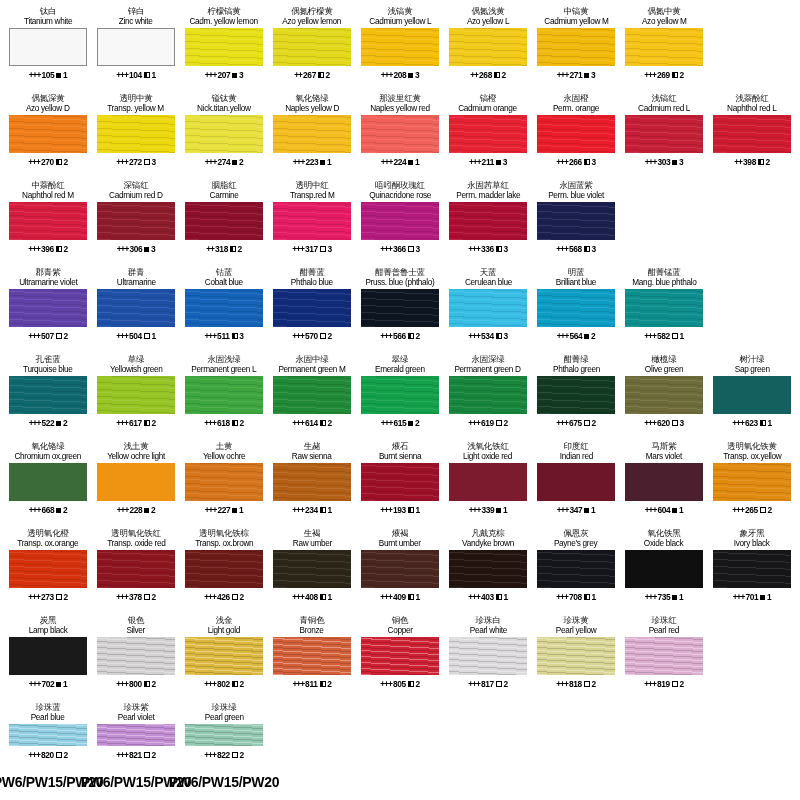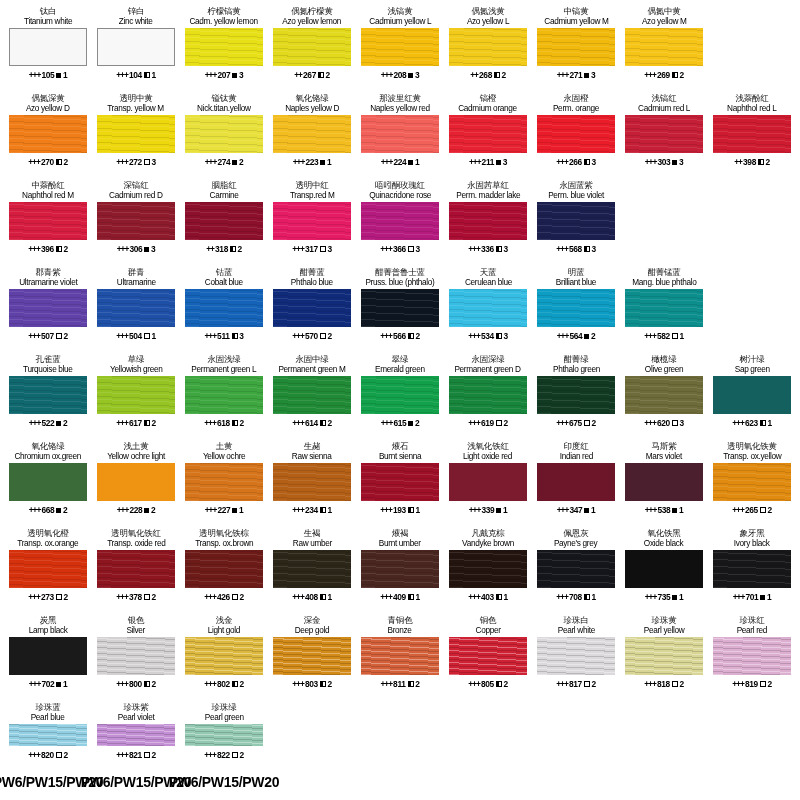--- a/index.html
+++ b/index.html
@@ -513,21 +513,21 @@
           <div class="tex"></div>
         </div>
         <div class="code"><span class="plus">+++</span><span class="num">347</span><span class="sym filled"></span><span class="ser">1</span></div>
       </div>
       <div class="cell">
         <div class="cn">马斯紫</div>
         <div class="en">Mars violet</div>
         <div class="sw flat" style="background: rgb(76, 31, 46);">
           <div class="tex"></div>
         </div>
-        <div class="code"><span class="plus">+++</span><span class="num">538</span><span class="sym filled"></span><span class="ser">1</span></div>
+        <div class="code"><span class="plus">+++</span><span class="num">604</span><span class="sym filled"></span><span class="ser">1</span></div>
       </div>
       <div class="cell">
         <div class="cn">透明氧化铁黄</div>
         <div class="en">Transp. ox.yellow</div>
         <div class="sw" style="background: rgb(224, 138, 16);">
           <div class="tex"></div>
         </div>
         <div class="code"><span class="plus">+++</span><span class="num">265</span><span class="sym open"></span><span class="ser">2</span></div>
       </div>
     </div>
@@ -622,28 +622,20 @@
         </div>
         <div class="code"><span class="plus">+++</span><span class="num">800</span><span class="sym half"></span><span class="ser">2</span></div>
       </div>
       <div class="cell">
         <div class="cn">浅金</div>
         <div class="en">Light gold</div>
         <div class="sw metal" style="background: rgb(221, 184, 62);">
           <div class="tex"></div>
         </div>
         <div class="code"><span class="plus">+++</span><span class="num">802</span><span class="sym half"></span><span class="ser">2</span></div>
-      </div>
-      <div class="cell">
-        <div class="cn">深金</div>
-        <div class="en">Deep gold</div>
-        <div class="sw metal" style="background: rgb(210, 138, 24);">
-          <div class="tex"></div>
-        </div>
-        <div class="code"><span class="plus">+++</span><span class="num">803</span><span class="sym half"></span><span class="ser">2</span></div>
       </div>
       <div class="cell">
         <div class="cn">青铜色</div>
         <div class="en">Bronze</div>
         <div class="sw metal" style="background: rgb(212, 96, 58);">
           <div class="tex"></div>
         </div>
         <div class="code"><span class="plus">+++</span><span class="num">811</span><span class="sym half"></span><span class="ser">2</span></div>
       </div>
       <div class="cell">

